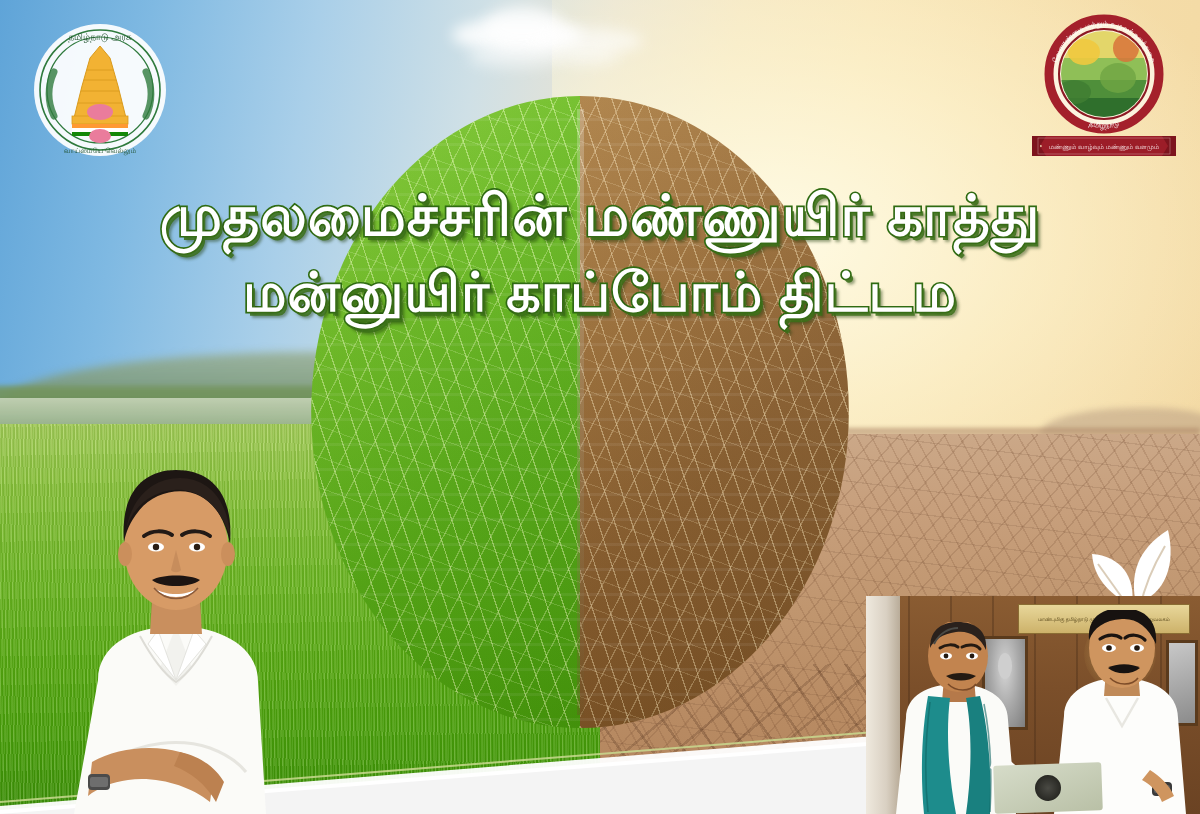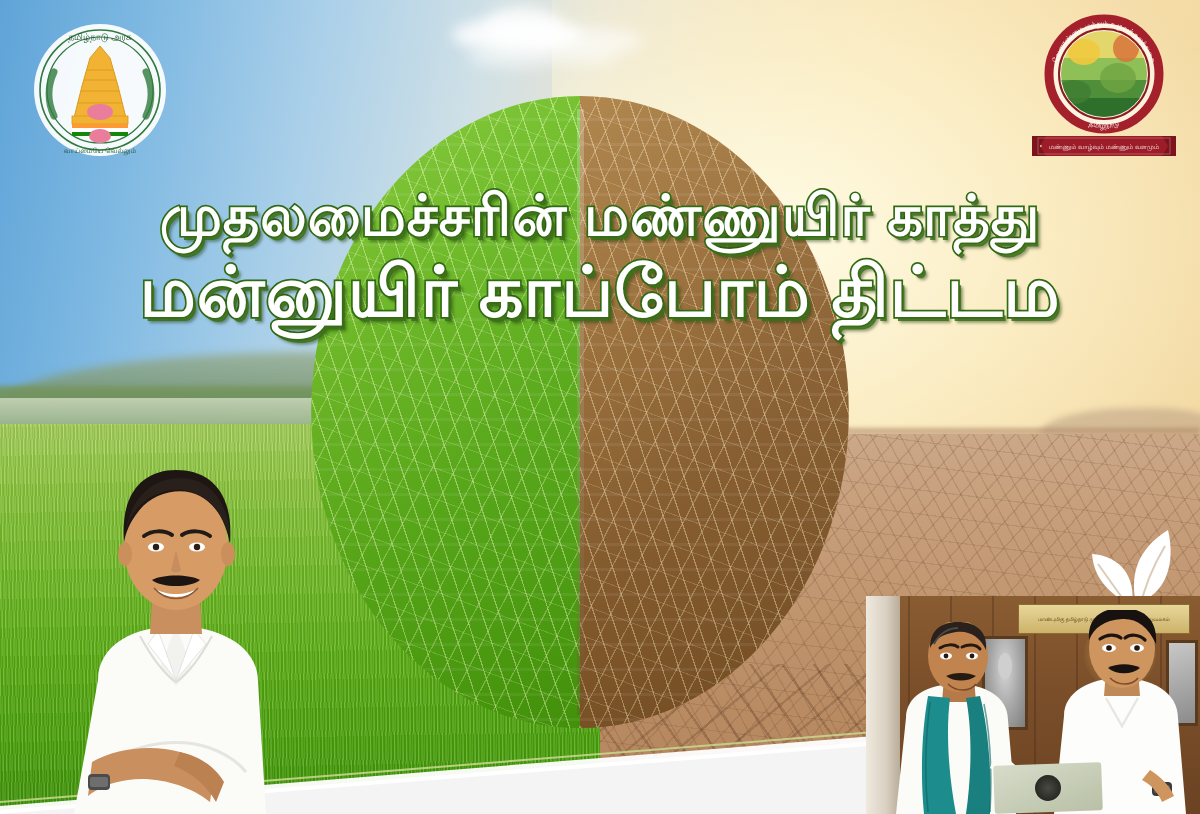--- a/index.html
+++ b/index.html
@@ -214,21 +214,21 @@
     line-height: 76px;
     letter-spacing: 1px;
     color: #ffffff;
     -webkit-text-stroke: 3.4px #2f6b12;
     paint-order: stroke fill;
     text-shadow:
        3px 4px 0 rgba(58,110,24,0.85),
        5px 6px 3px rgba(30,60,10,0.45);
     white-space: nowrap;
   }
-  .title-line.l2 { font-size: 70px; }
+  .title-line.l2 { font-size: 54px; }
 
   
   .tn-emblem {
     position: absolute; left: 30px; top: 20px;
     width: 140px; height: 140px;
     z-index: 50;
   }
 
   
   .agri-logo {

